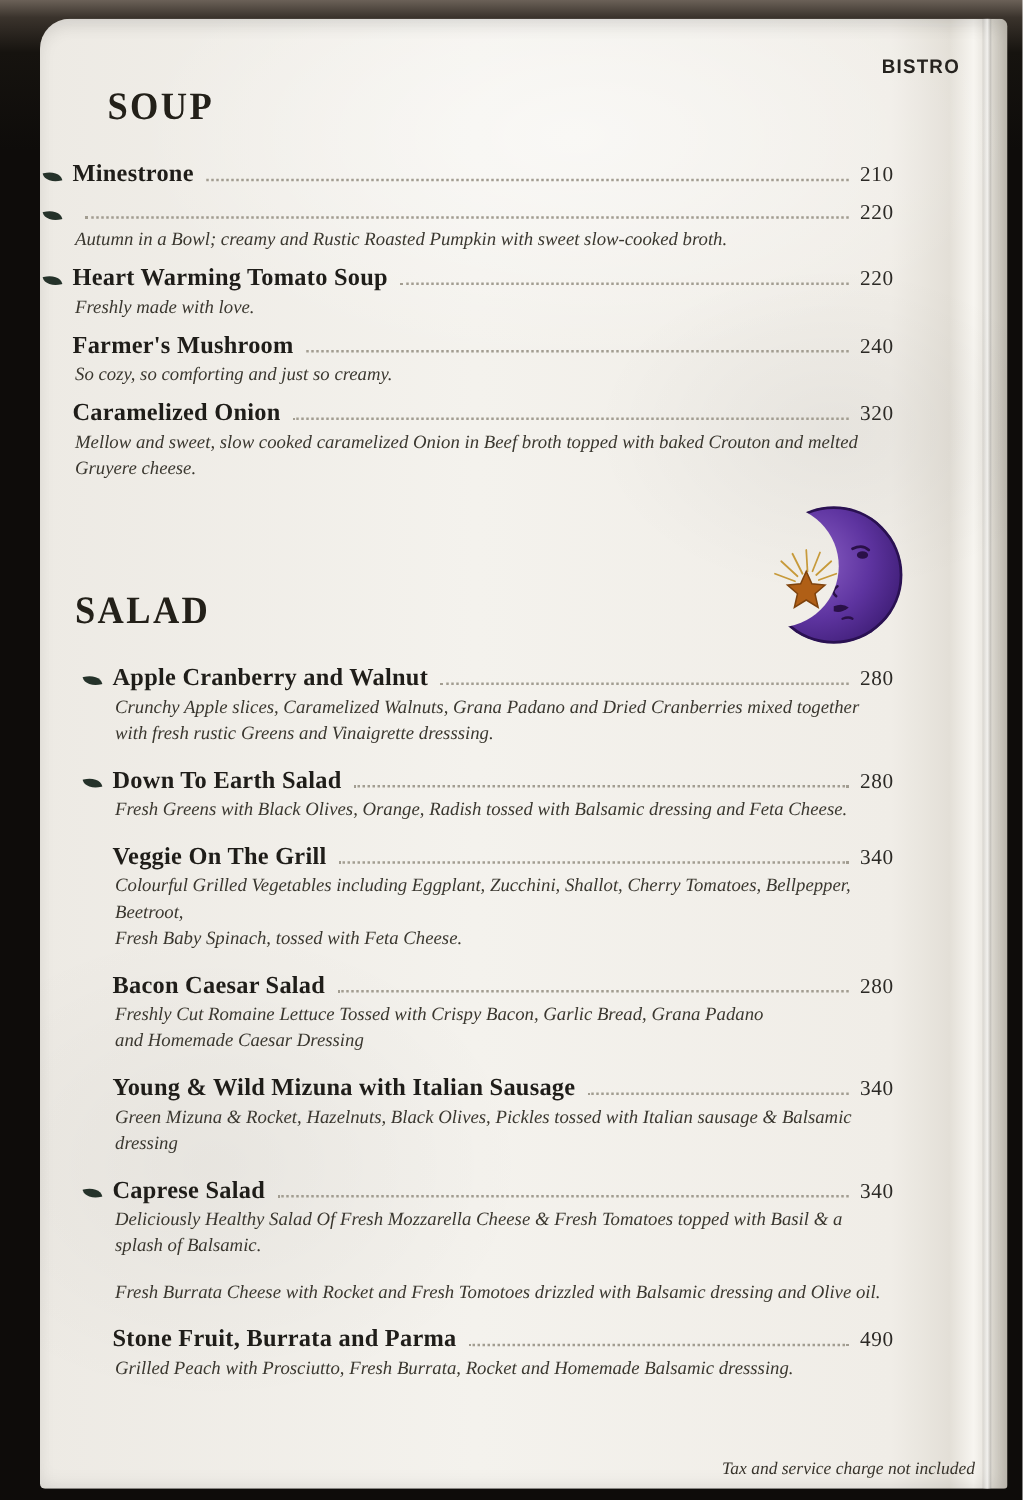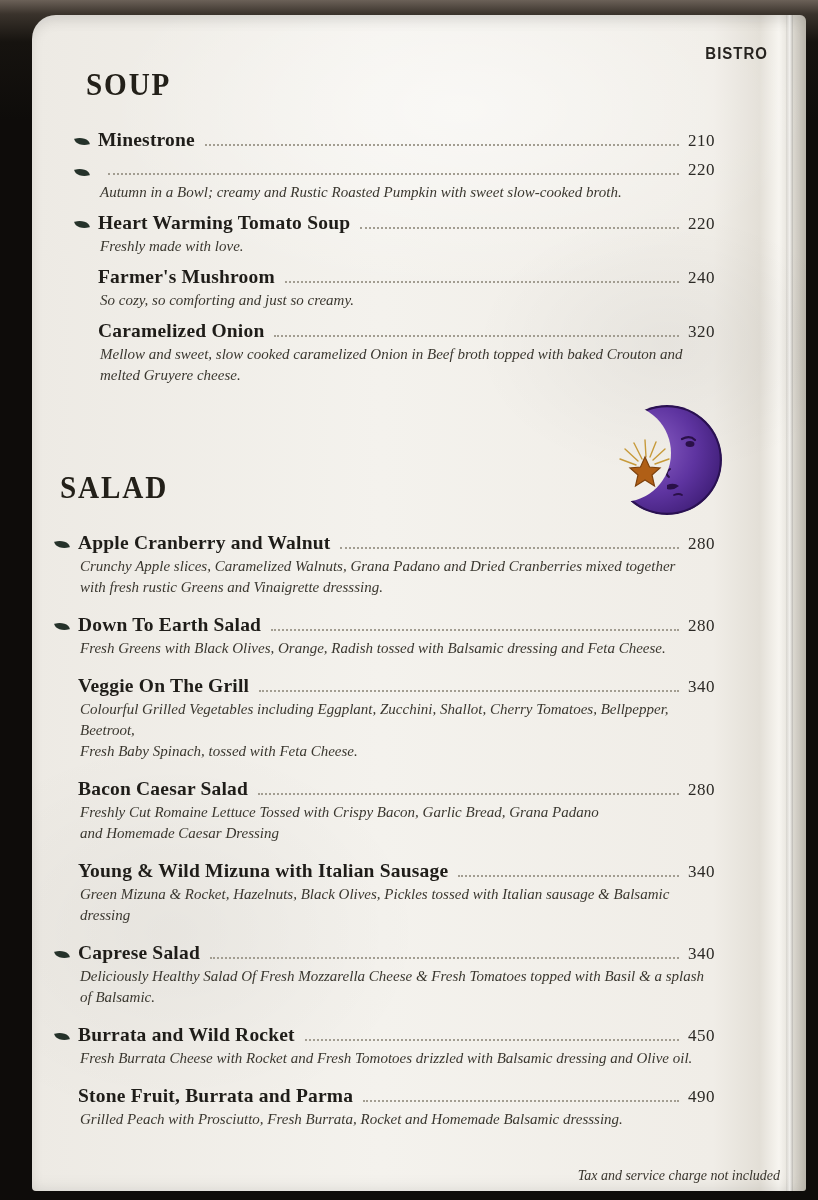--- a/index.html
+++ b/index.html
@@ -32,24 +32,24 @@
     font-family:"Liberation Sans", sans-serif;
     font-size:15px;font-weight:700;letter-spacing:1px;color:#26231f;
     transform:scaleY(1.05);
   }
   .sec-title{
     font-size:31px;font-weight:700;letter-spacing:2px;color:#232019;
     margin:0 0 26px 0;transform:scaleX(0.94);transform-origin:left;
     font-family:"Liberation Serif", serif;
   }
   .sec-soup .sec-title{margin-left:28px;}
-  .sec-soup .items{margin-left:40px;}
+  .sec-soup .items{}
   .sec-salad{margin-top:84px;}
   .sec-salad .sec-title{margin-left:2px;}
-  .sec-salad .items{margin-left:20px;}
+  .sec-salad .items{margin-left:32px;}
   .item{position:relative;margin-bottom:16px;}
   .sec-soup .item{margin-bottom:9px;}
   .row{display:flex;align-items:baseline;}
   .leaf{
     position:absolute;left:-23px;top:8px;width:14px;height:9px;
     background:#25322a;border-radius:0 95% 0 95%;
     transform:rotate(-14deg);
   }
   .iname{
     font-size:19.5px;font-weight:700;color:#1f1d19;letter-spacing:.2px;
@@ -189,26 +189,20 @@
     <div class="row">
       <span class="leaf"></span>
       <span class="iname">Caprese Salad</span>
       <span class="dots"></span>
       <span class="price">340</span>
     </div>
     <div class="desc">Deliciously Healthy Salad Of Fresh Mozzarella Cheese &amp; Fresh Tomatoes topped with Basil &amp; a splash of Balsamic.</div>
   </div>
 
   <div class="item">
-    <div class="row">
-      <span class="leaf"></span>
-      <span class="iname">Burrata and Wild Rocket</span>
-      <span class="dots"></span>
-      <span class="price">450</span>
-    </div>
     <div class="desc">Fresh Burrata Cheese with Rocket and Fresh Tomotoes drizzled with Balsamic dressing and Olive oil.</div>
   </div>
 
   <div class="item">
     <div class="row">
 
       <span class="iname">Stone Fruit, Burrata and Parma</span>
       <span class="dots"></span>
       <span class="price">490</span>
     </div>

